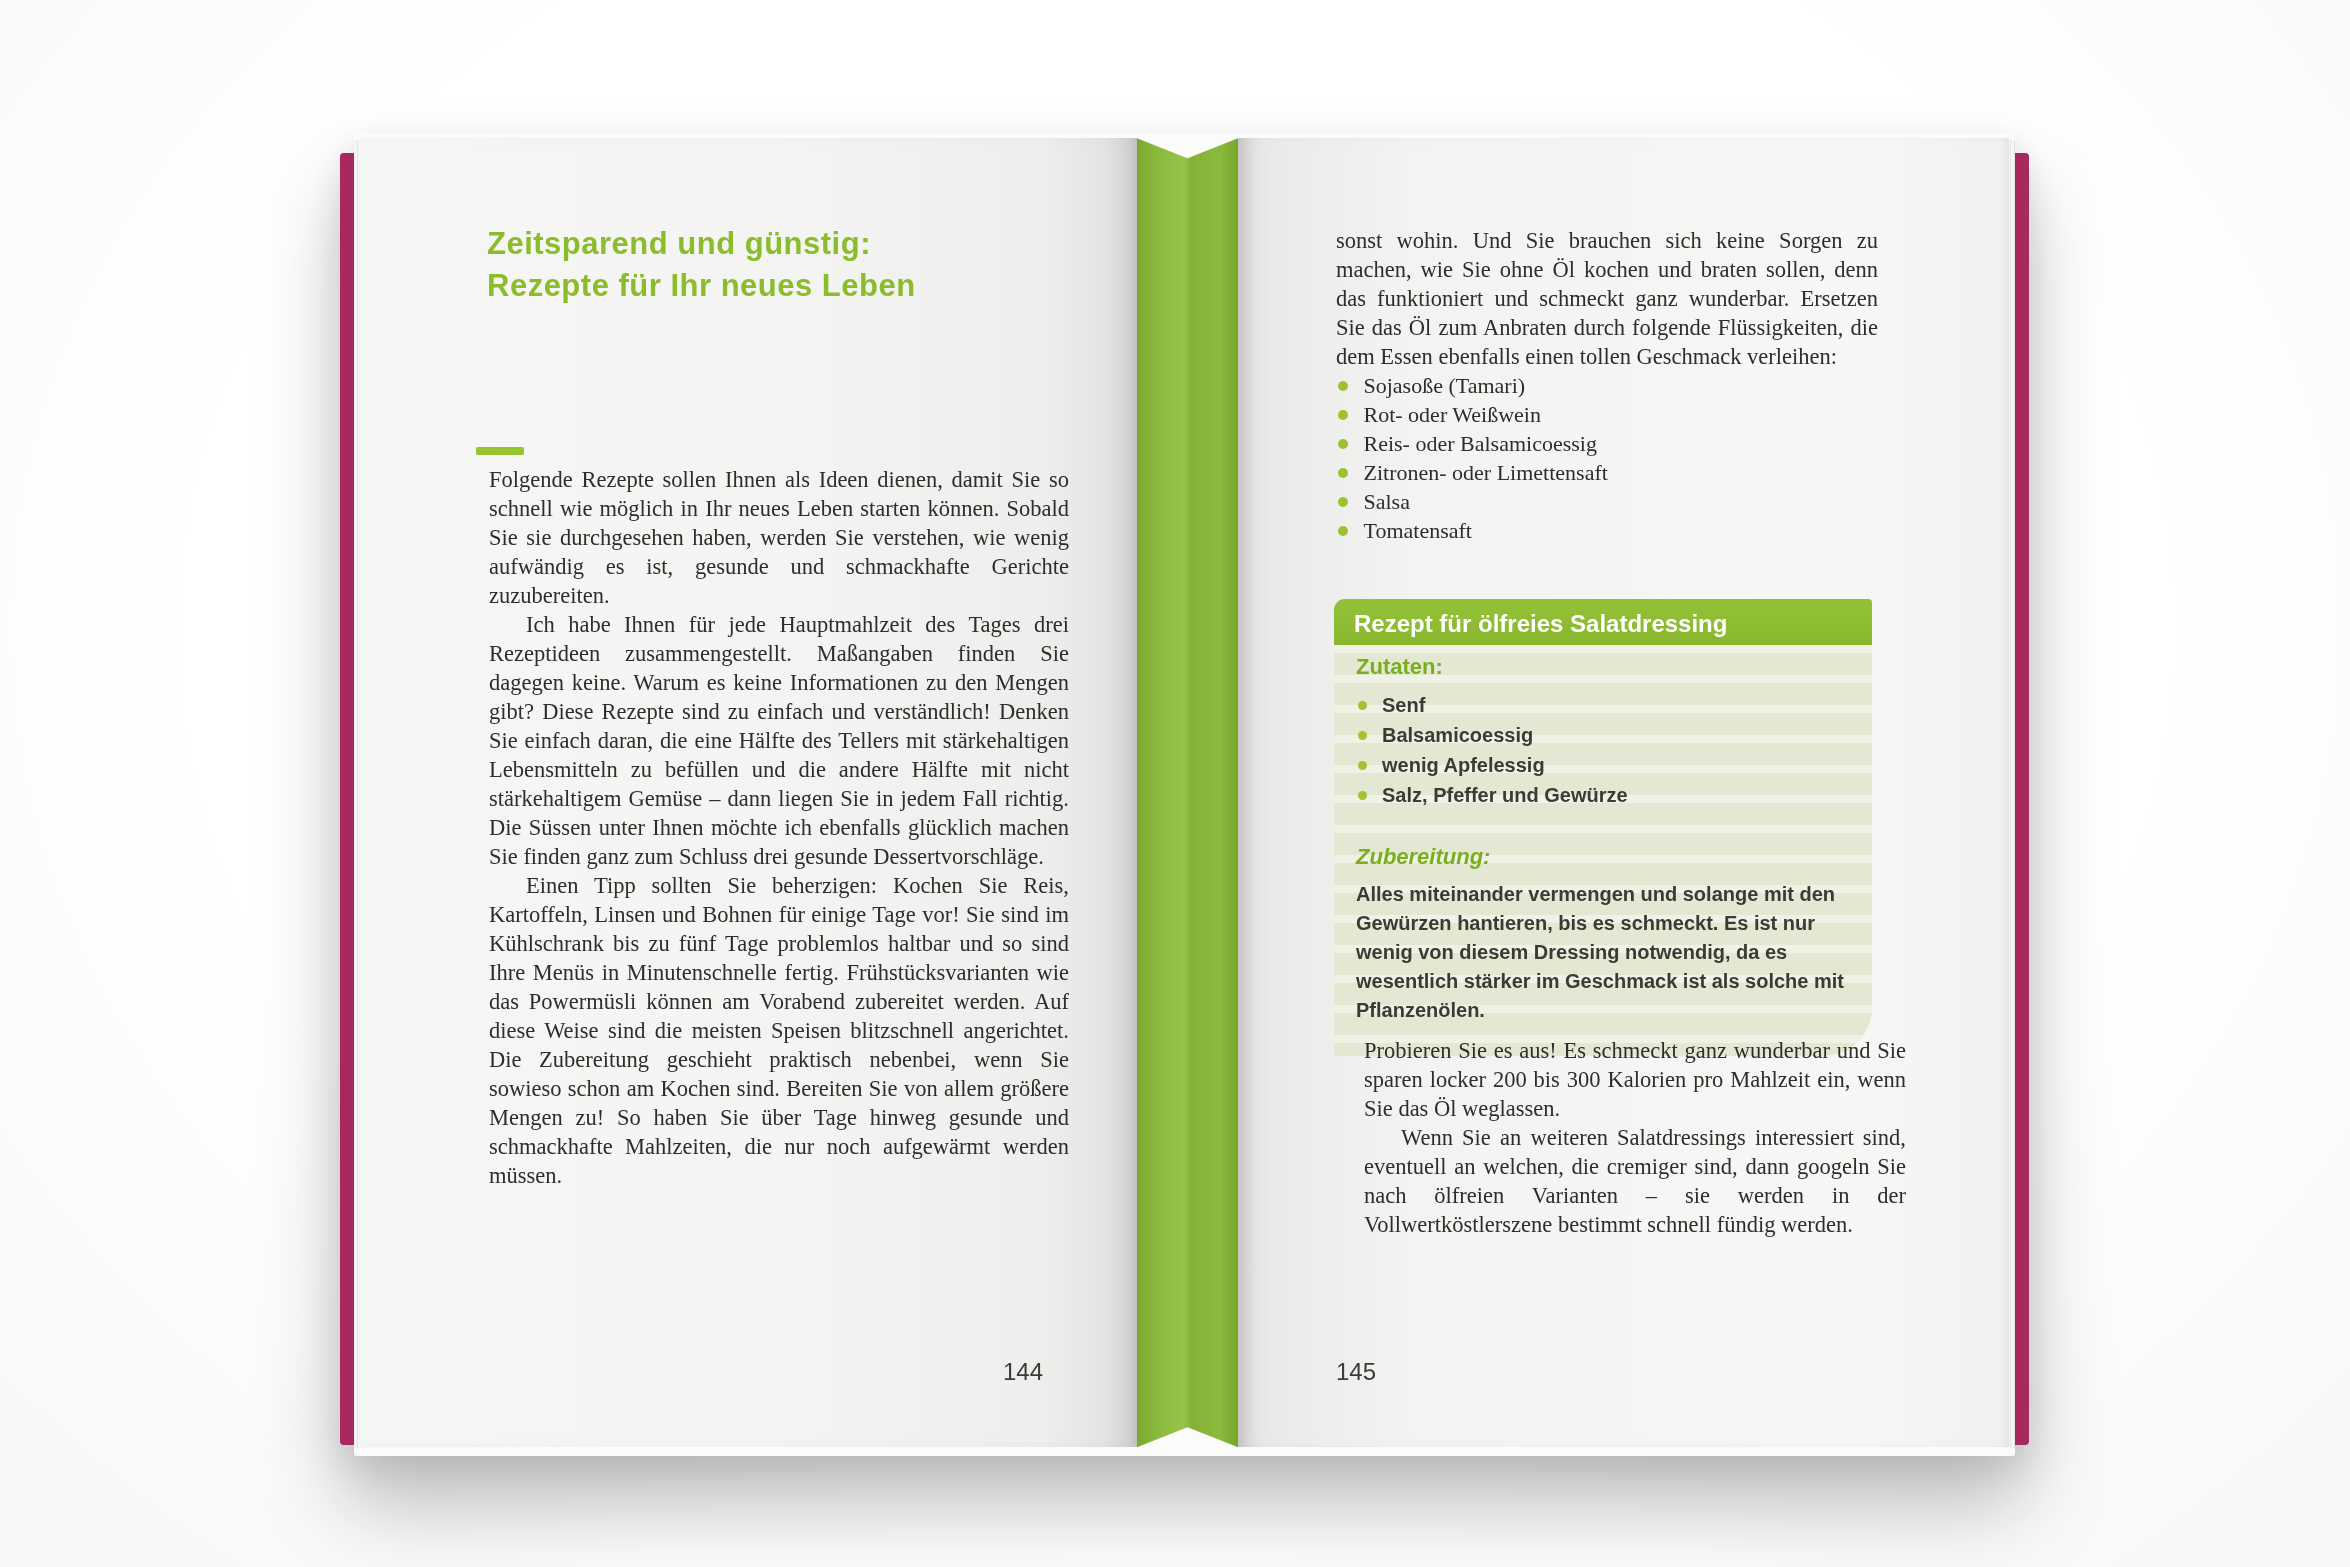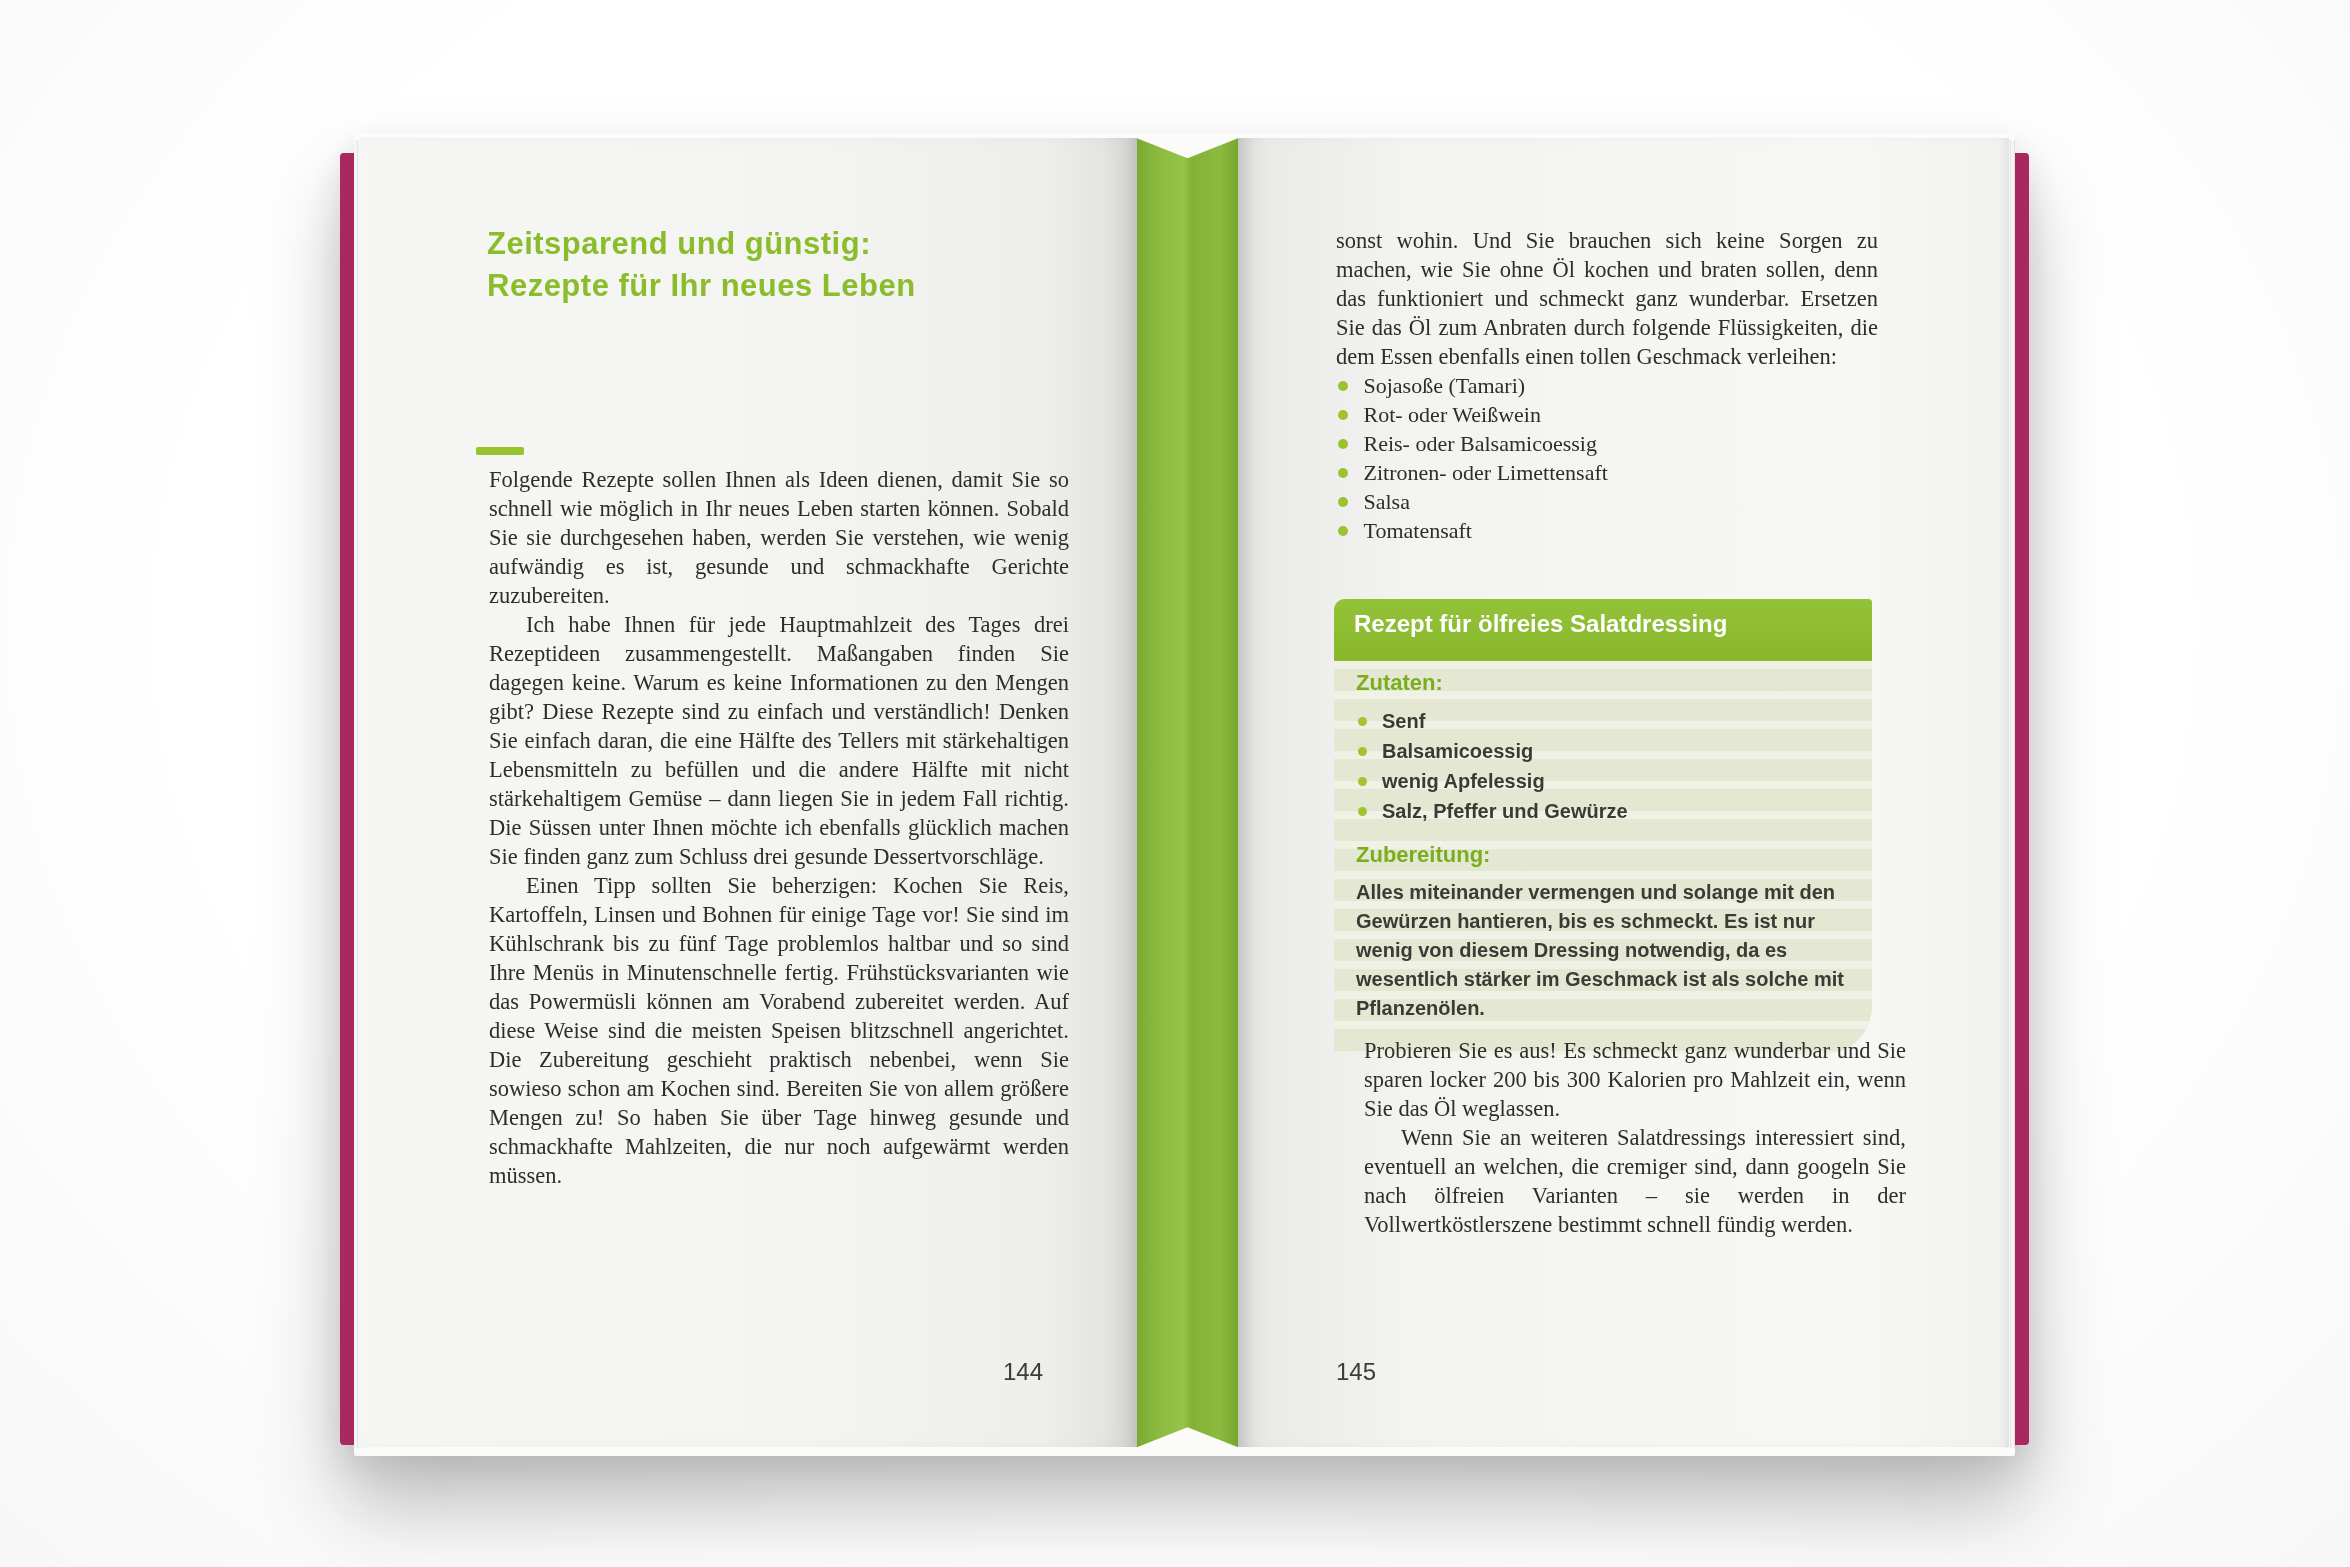--- a/index.html
+++ b/index.html
@@ -87,34 +87,34 @@
 
   
   .recipe-box{
     position:absolute;left:96px;top:461px;width:538px;
     border-radius:11px 3.7px 48px 3.7px;overflow:hidden;
     font-family:"Liberation Sans", sans-serif;
   }
   .recipe-header{
     background:linear-gradient(180deg,#93c138 0%,#89b72c 100%);
     color:#ffffff;font-weight:bold;font-size:24px;
-    padding:11px 20px 23px 20px;
+    padding:11px 20px 7px 20px;
   }
   .recipe-body{
     background:
       repeating-linear-gradient(to bottom,
         rgba(255,255,255,0.42) 0px, rgba(255,255,255,0.42) 8.3px,
         rgba(255,255,255,0) 8.3px, rgba(255,255,255,0) 30px),
       #e4e8d3;
     padding:8px 24px 31px 22px;
   }
   .recipe-label{
     color:#7bae1f;font-weight:bold;font-size:22px;line-height:27.5px;margin:0 0 9.2px 0;
   }
-  .recipe-label.second{margin-top:15px;}
+  .recipe-label.second{margin-top:33px;font-style:italic;}
   .recipe-body .bullet-list li{font-size:20px;line-height:30px;color:#3b3b36;font-weight:bold;padding-left:26px;}
   .recipe-body .bullet-list li .dot{top:11px;width:9.2px;height:9.2px;background:#a3c432;}
   .recipe-text{
     margin:0;font-size:20px;line-height:29px;color:#3b3b36;font-weight:bold;text-align:left;
   }
 </style>
 </head>
 <body>
 
 <div id="canvas">

